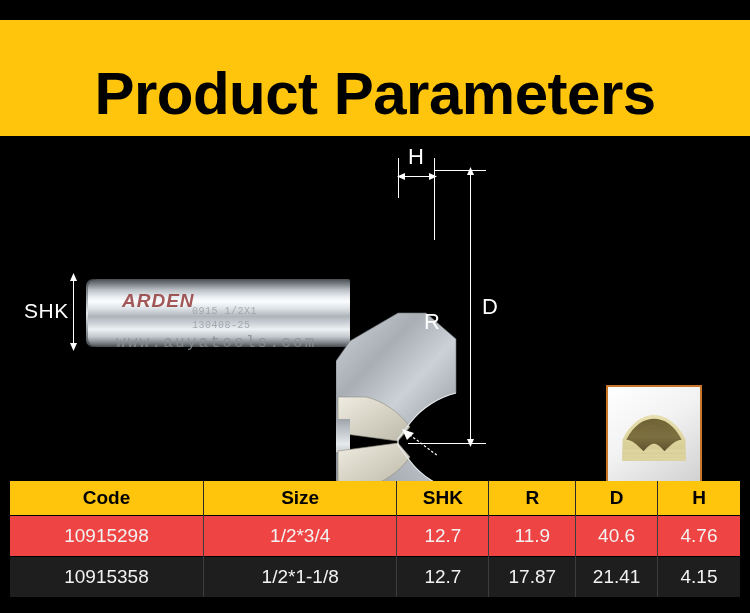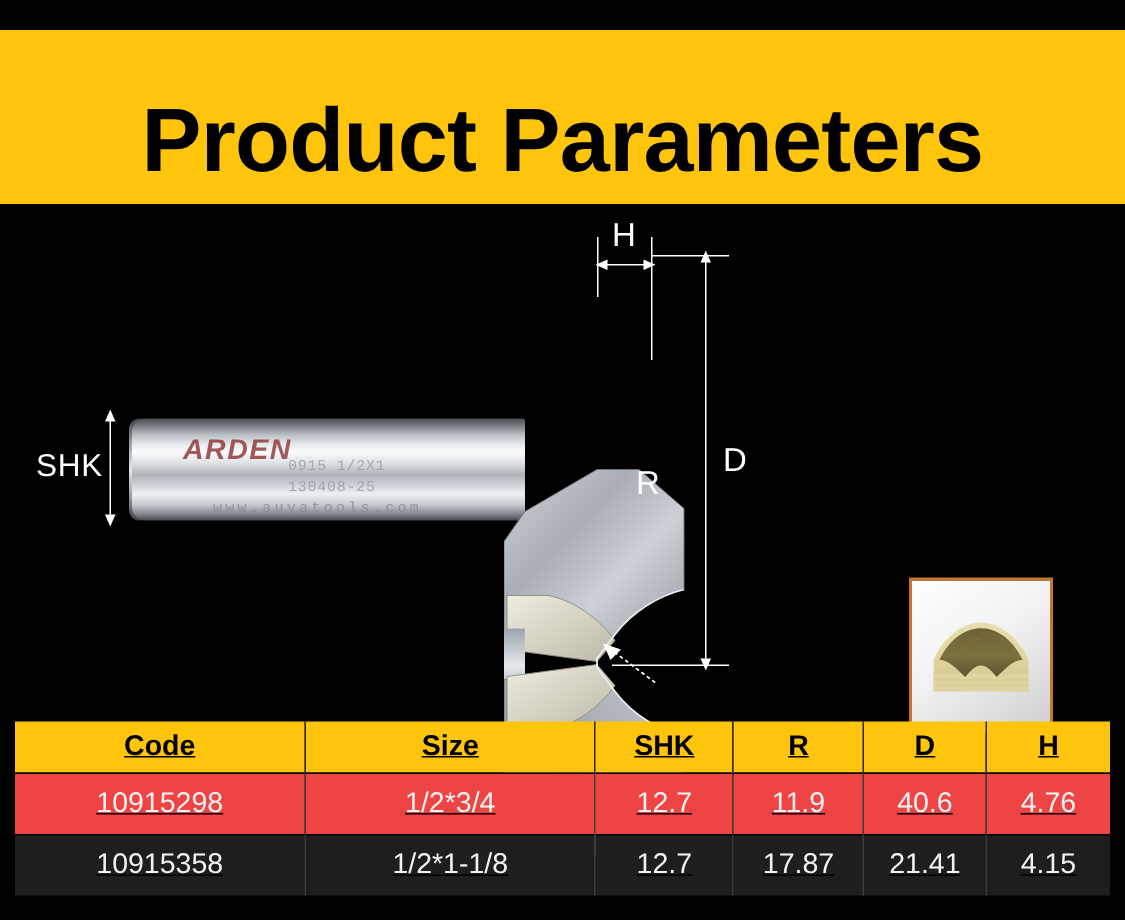--- a/index.html
+++ b/index.html
@@ -46,21 +46,21 @@
     white-space:nowrap; opacity:.85;margin-top:18px;
   }
   .brand {
     position:absolute; left:122px; top:290px;
     font-size:19px; font-weight:bold; font-style:italic;
     color:#8d2c2c; letter-spacing:1px; opacity:.78;
     font-family:Liberation Sans, sans-serif;
   }
   .code1 { left:192px; top:288px; }
   .code2 { left:192px; top:302px; }
-  .site  { left:142px; top:316px; font-size:10px; letter-spacing:2.2px; color:#8a8f94; }
+  .site  { left:116px; top:316px; font-size:16px; letter-spacing:2.2px; color:#8a8f94; }
 
   
   .head { position:absolute; left:336px; top:165px; width:148px; height:282px; }
 
   
   .dimline { position:absolute; background:#fff; }
   .vline { width:1px; }
   .hline { height:1px; }
   .dimlabel {
     position:absolute; color:#fff; font-size:22px;
@@ -77,21 +77,21 @@
   
   .inset {
     position:absolute; left:606px; top:249px; width:96px; height:104px;
     border:2px solid #C8762A;
     background:linear-gradient(145deg,#ffffff 0%,#f2f2f2 45%,#cfcfcf 100%);
     padding:3px;
   }
   .inset-inner { position:relative; width:100%; height:100%; overflow:hidden; }
 
   
-  .table-wrap { position:absolute; left:10px; top:481px; width:730px;text-decoration:underline; }
+  .table-wrap { position:absolute; left:10px; top:481px; width:730px; }
   table { width:100%; border-collapse:collapse; table-layout:fixed; }
   thead th {
     background:#FFC40C; color:#000; font-weight:bold;
     font-size:19px; height:34px; text-align:center;
     border-right:1px solid #2b2b2b;
     font-family:"Liberation Sans", sans-serif;
   }
   thead th:last-child { border-right:none; }
   tbody td {
     background:#ef4444; color:#f2f2f2; font-size:19px;

